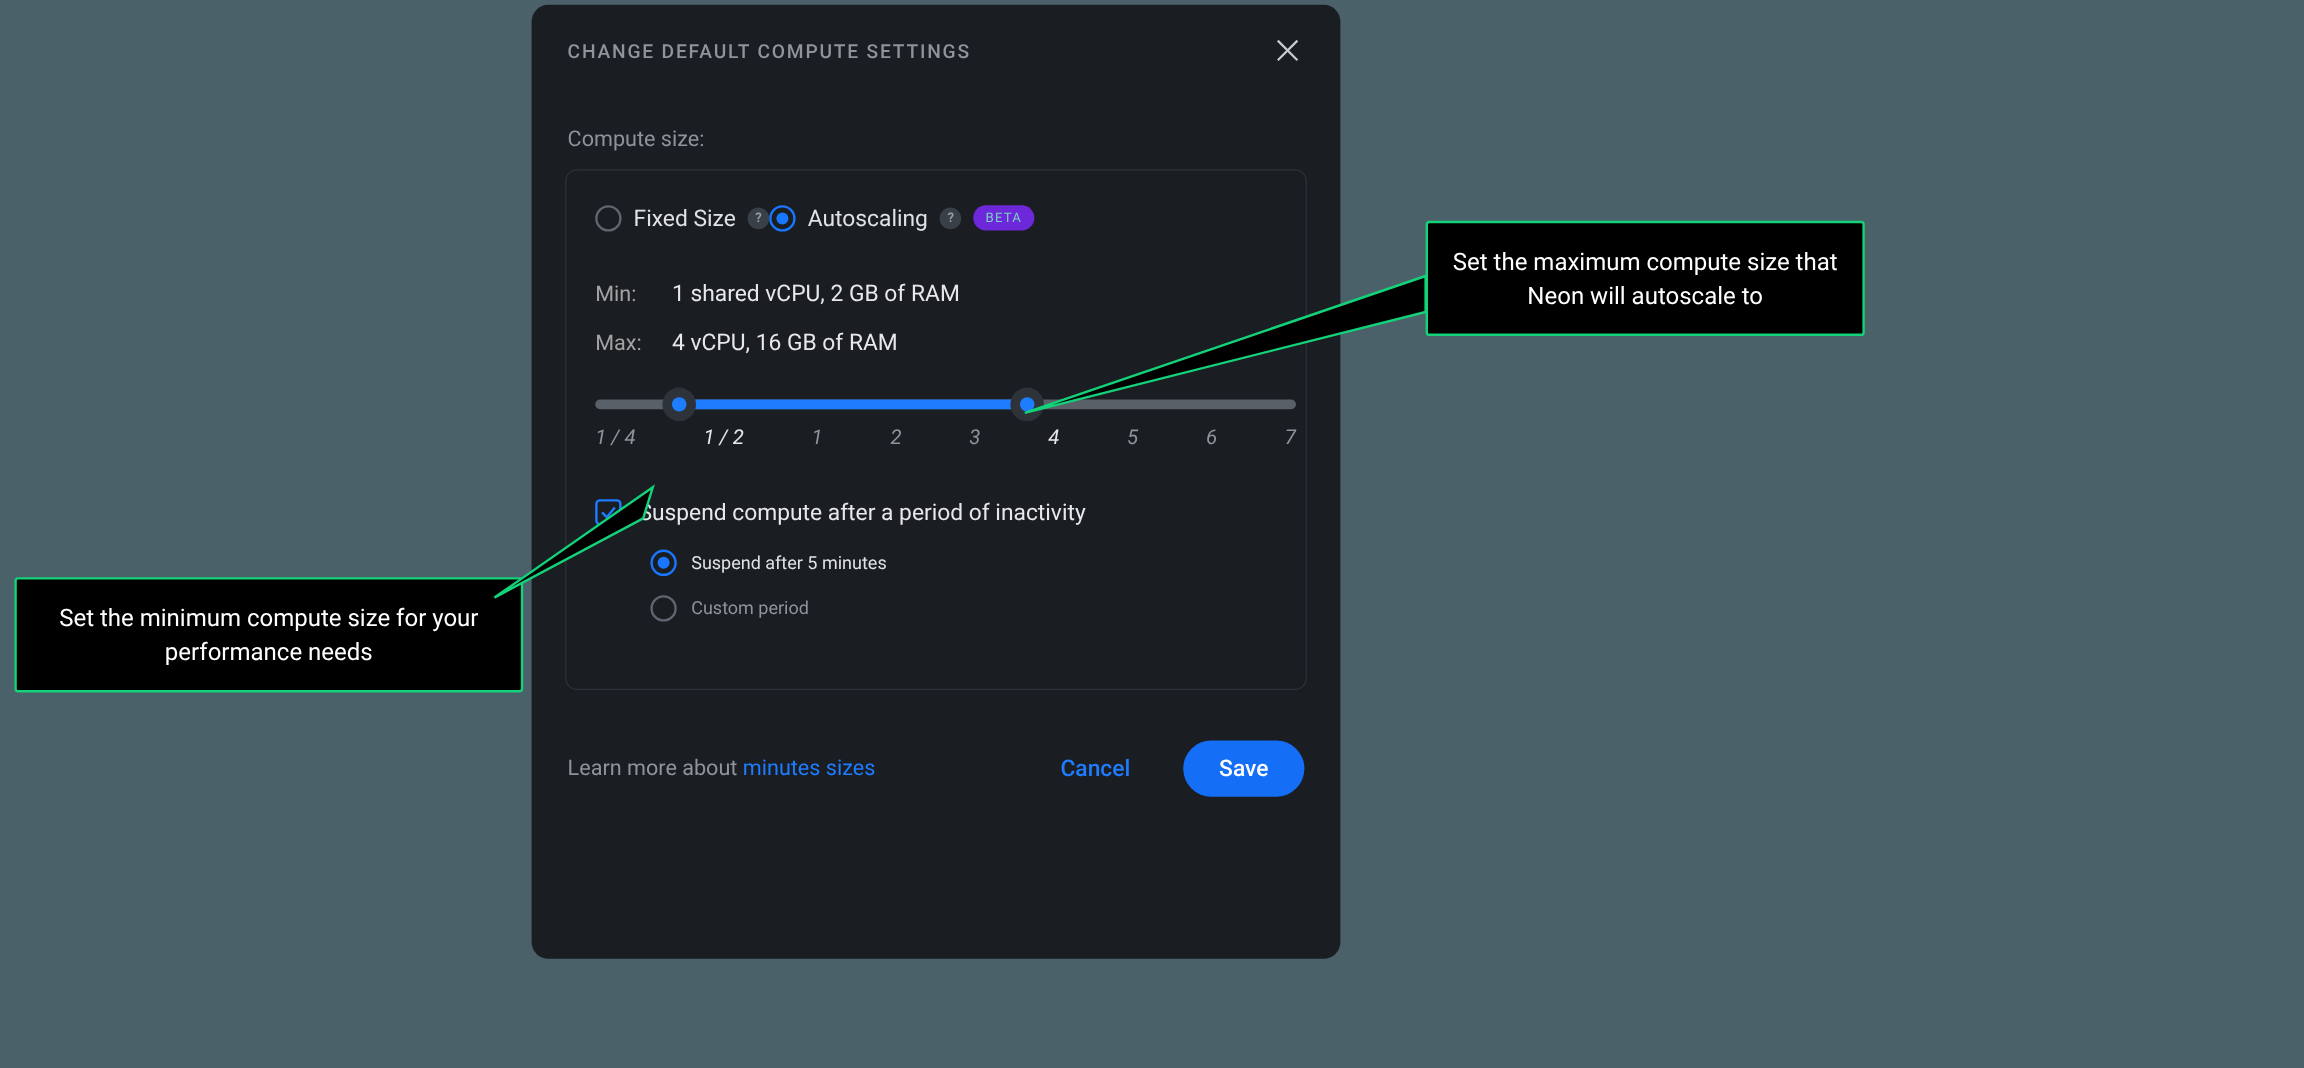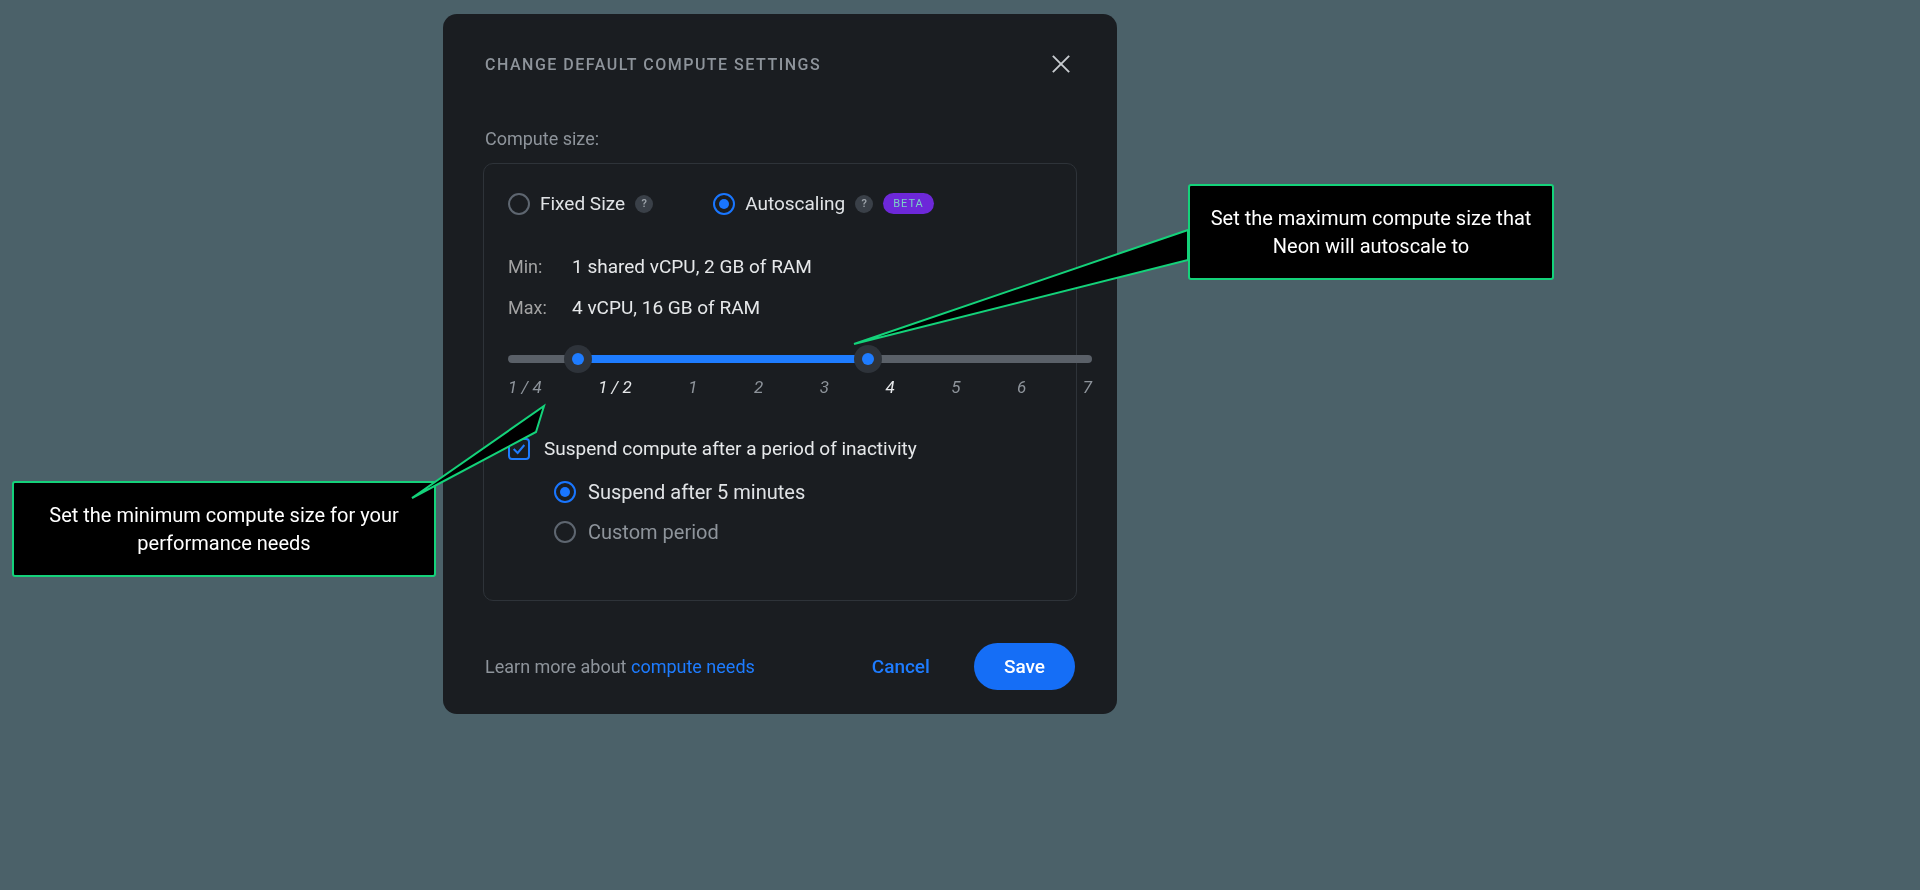--- a/index.html
+++ b/index.html
@@ -7,26 +7,26 @@
     width: 1920px;
     height: 890px;
     background: #4b6169;
     font-family: -apple-system, BlinkMacSystemFont, "Segoe UI", Roboto, sans-serif;
     position: relative;
     overflow: hidden;
   }
   .dialog {
     position: absolute;
     left: 443px;
-    top: 14px;
+    top: 4px;
     width: 674px;
-    height: 700px;
+    height: 795px;
     background: #1a1d21;
     border-radius: 14px;
-    padding: 12px;
+    padding: 0;
     color: #c8ccd0;
   }
   .dialog-header {
     display: flex;
     justify-content: space-between;
     align-items: center;
     padding: 24px 30px 10px 30px;
   }
   .dialog-title {
     font-size: 16px;
@@ -47,21 +47,20 @@
   }
   .card {
     margin: 0 28px 0 28px;
     border: 1px solid #2e3339;
     border-radius: 10px;
     padding: 28px 24px 40px 24px;
   }
   .radio-row {
     display: flex;
     align-items: center;
-    gap: 60px;
     margin-bottom: 40px;
   }
   .radio-opt {
     display: flex;
     align-items: center;
     gap: 10px;
     cursor: pointer;
   }
   .radio-circle {
     width: 22px;
@@ -201,21 +200,21 @@
     margin-top: 20px;
   }
   .sub-radio {
     display: flex;
     align-items: center;
     gap: 12px;
     margin-bottom: 16px;
     cursor: pointer;
   }
   .sub-radio-label {
-    font-size: 20px;
+    font-size: 15px;
     color: #e0e3e6;
     text-align: center;
   }
   .sub-radio-label.dim {
     color: #8e949b;
   }
   .footer {
     display: flex;
     align-items: center;
     justify-content: space-between;
@@ -357,21 +356,21 @@
       </div>
       <div class="sub-radio">
         <div class="radio-circle"></div>
         <div class="sub-radio-label dim">Custom period</div>
       </div>
     </div>
   </div>
 
   <div class="footer">
     <div class="learn-more">
-      <span>Learn more about </span><a>compute needs</a>
+      <span>Learn more about </span><a>minutes sizes</a>
     </div>
     <div class="footer-actions">
       <div class="btn-cancel">Cancel</div>
       <div class="btn-save">Save</div>
     </div>
   </div>
 </div>
 
 <div class="callout callout-min">Set the minimum compute size for your performance needs</div>
 <svg class="pointer" style="left:0;top:0;" width="1920" height="890">

